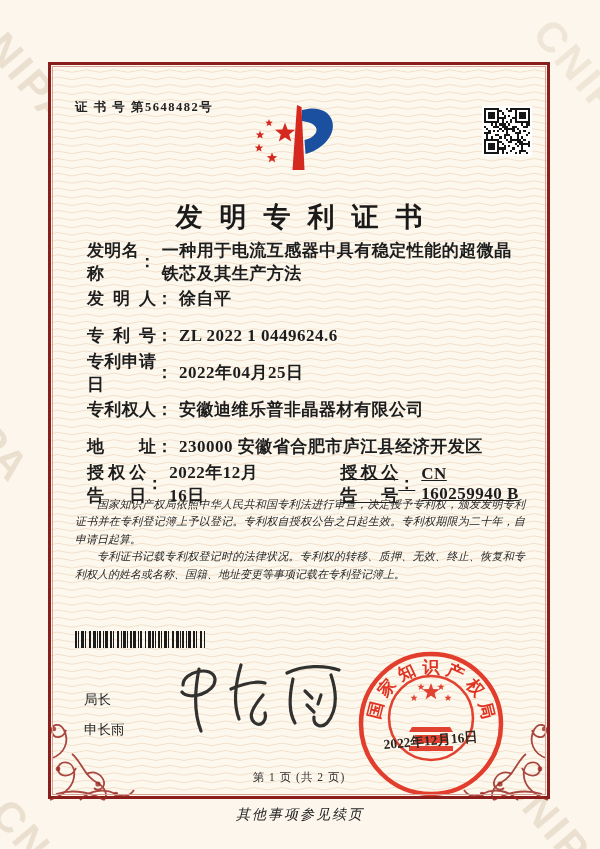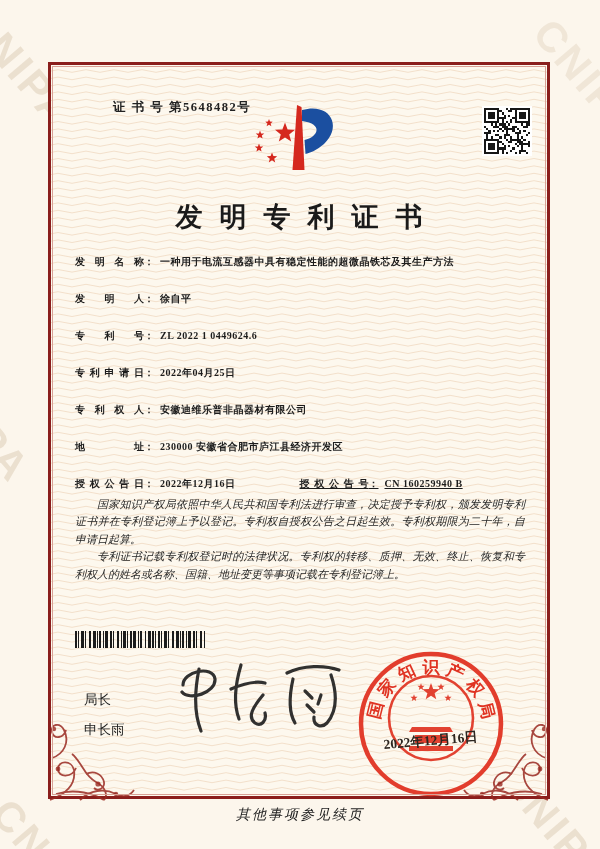--- a/index.html
+++ b/index.html
@@ -21,36 +21,36 @@
 
   
   .frame{position:absolute;left:48px;top:62px;width:502px;height:737px;
          border:3px solid #8a1e1c;box-sizing:border-box;background:#fdf8ee;}
   .frame::after{content:"";position:absolute;inset:1px;border:1px solid #d8a195;pointer-events:none;}
   .guilloche{position:absolute;left:0;top:0;width:496px;height:731px;}
 
   .content{position:absolute;inset:0;}
 
   .cert-no{position:absolute;left:24px;top:34px;font-size:12.5px;font-weight:bold;
-           letter-spacing:1.5px;color:#222;margin-left:38px;}
+           letter-spacing:1.5px;color:#222;}
 
   .logo{position:absolute;left:199px;top:37px;width:95px;height:72px;}
 
   .qr{position:absolute;left:431px;top:41px;width:50px;height:50px;background:#fff;
       padding:2px;box-sizing:border-box;display:grid;
       grid-template-columns:repeat(21,2.2px);grid-auto-rows:2.2px;}
   .qm{width:2.2px;height:2.2px;background:#fff;}
   .qm.on{background:#161616;}
 
   .title{position:absolute;left:0;top:116px;width:100%;text-align:center;
          font-size:27px;font-weight:bold;color:#1a1a1a;
          letter-spacing:17px;text-indent:17px;}
 
   .fields{position:absolute;left:24px;top:178px;width:454px;}
-  .frow{display:flex;align-items:center;height:37px;font-size:10px;font-weight:600;color:#1d1d1d;}
+  .frow{display:flex;align-items:center;height:37px;font-size:17px;font-weight:600;color:#1d1d1d;margin-left:12px;}
   .flabel{display:inline-block;width:69px;text-align:justify;text-align-last:justify;}
   .fsep{margin-right:6px;}
   .fvalue{letter-spacing:.5px;}
   .fpair2{margin-left:64px;display:flex;align-items:center;text-decoration:underline;}
 
   .body-text{position:absolute;left:24px;top:431px;width:450px;font-size:11px;
              font-style:italic;line-height:17.4px;color:#262626;text-align:justify;}
   .body-text p{margin:0;text-indent:2em;}
 
   .barcode{position:absolute;left:24px;top:566px;height:17px;display:flex;align-items:stretch;}
@@ -682,20 +682,21 @@
           <path d="M54,98 h44 v5 h-44 Z"></path>
         <polygon points="76.0,35.0 78.2,40.9 84.6,41.2 79.6,45.2 81.3,51.3 76.0,47.8 70.7,51.3 72.4,45.2 67.4,41.2 73.8,40.9"></polygon>
             <polygon points="59.0,46.2 59.9,48.7 62.6,48.8 60.5,50.5 61.2,53.1 59.0,51.6 56.8,53.1 57.5,50.5 55.4,48.8 58.1,48.7"></polygon>
             <polygon points="66.0,35.2 66.9,37.7 69.6,37.8 67.5,39.5 68.2,42.1 66.0,40.6 63.8,42.1 64.5,39.5 62.4,37.8 65.1,37.7"></polygon>
             <polygon points="86.0,35.2 86.9,37.7 89.6,37.8 87.5,39.5 88.2,42.1 86.0,40.6 83.8,42.1 84.5,39.5 82.4,37.8 85.1,37.7"></polygon>
             <polygon points="93.0,46.2 93.9,48.7 96.6,48.8 94.5,50.5 95.2,53.1 93.0,51.6 90.8,53.1 91.5,50.5 89.4,48.8 92.1,48.7"></polygon>
           </g>
         <text x="76" y="97" transform="rotate(-5 76 97)" font-size="13.5" font-weight="bold" fill="#2d2620" text-anchor="middle" font-family="'Liberation Serif',serif">2022年12月16日</text>
       </svg>
 
+      <div class="page-footer">第 1 页 (共 2 页)</div>
 
       <svg class="flourish fl-left" viewBox="0 0 92 106">
         <g fill="none" stroke="#9a2a22" stroke-width="1.8" opacity=".85">
           <path d="M4,104 C20,98 30,88 28,74 C26,64 12,64 12,73 C12,82 26,82 30,72"></path>
           <path d="M6,62 C18,58 24,46 18,34 C14,26 4,28 6,36 C8,44 18,42 20,34"></path>
           <path d="M10,98 C30,92 48,98 58,104"></path>
           <path d="M34,104 C44,94 58,92 70,98 C78,102 84,100 88,94"></path>
           <path d="M26,58 C36,66 38,80 50,86 C60,91 62,100 58,104"></path>
           <path d="M40,78 C48,74 56,78 58,86 C59,92 52,96 48,92"></path>
         </g>

